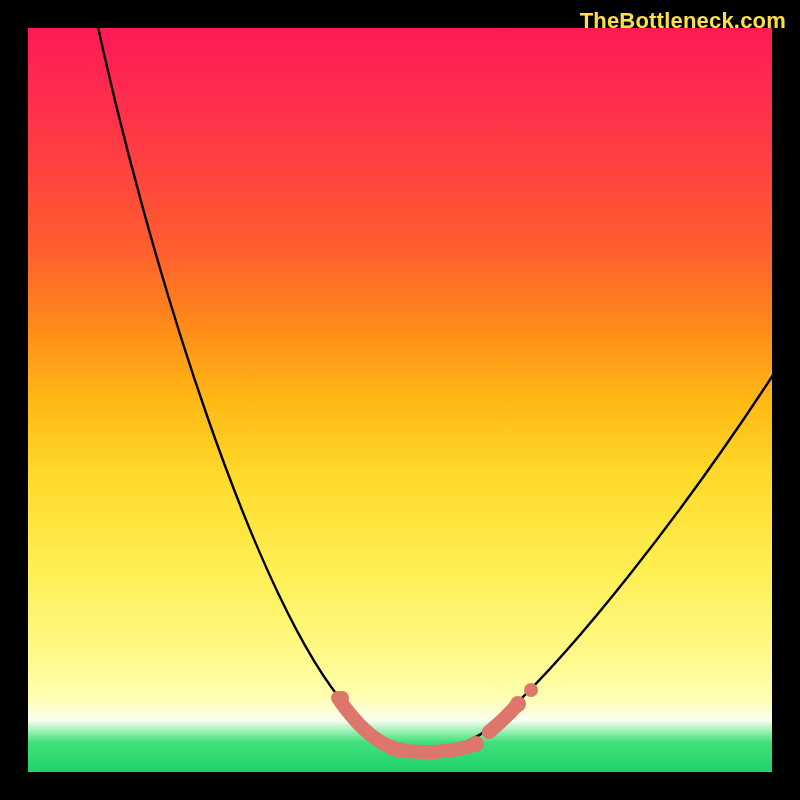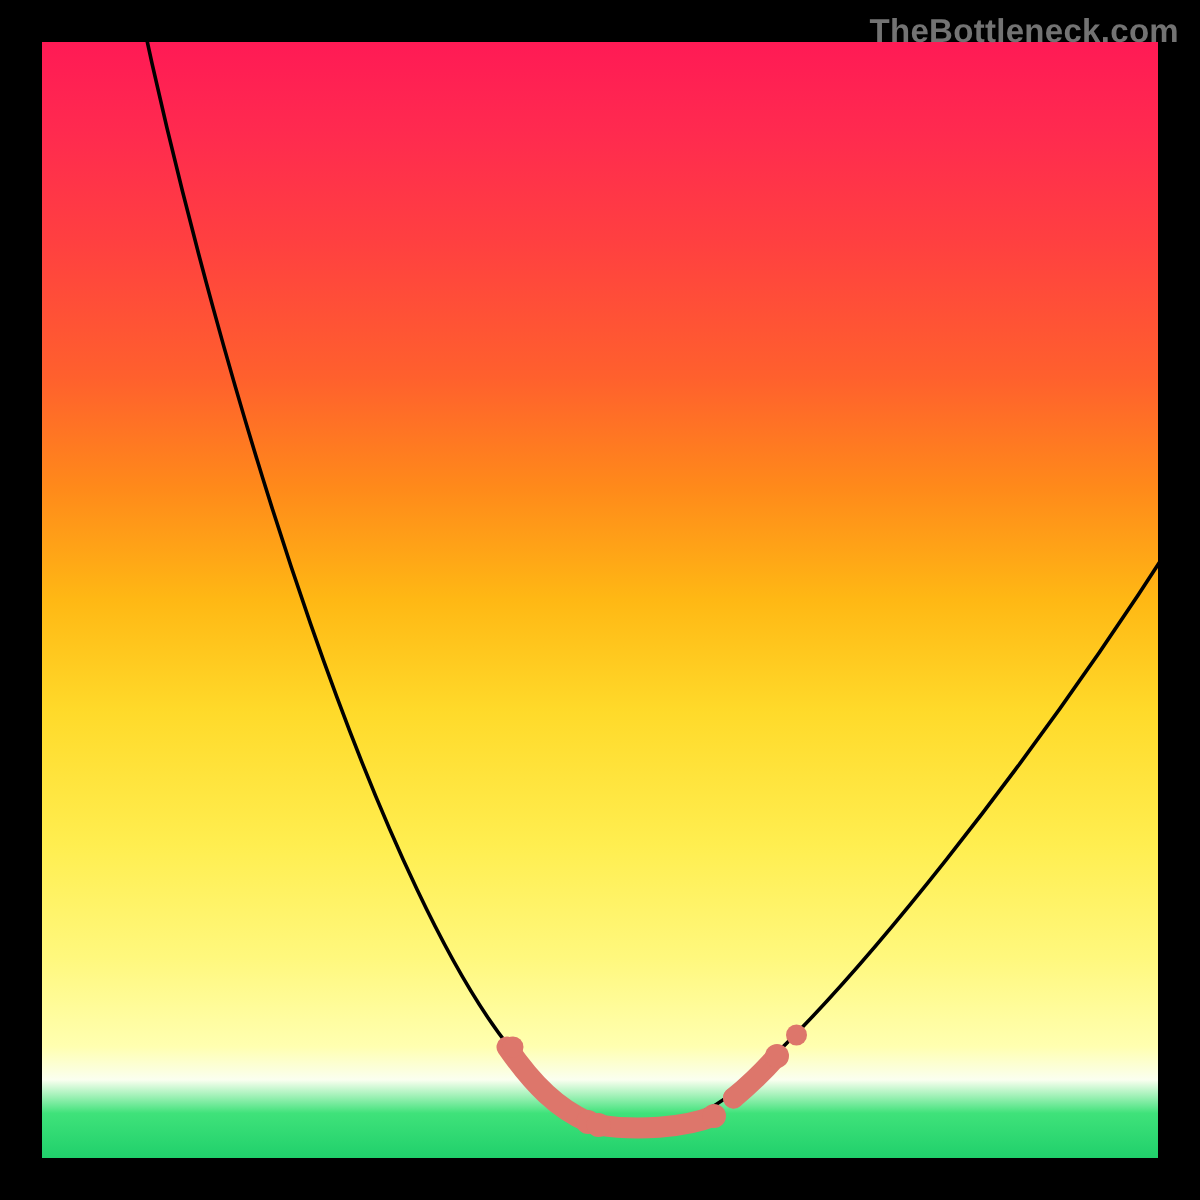--- a/index.html
+++ b/index.html
@@ -13,21 +13,21 @@
       #ffb814 50%,
       #ffda2a 60%,
       #ffee50 72%,
       #fff87d 82%,
       #ffffb0 90%,
       #fafff0 93%,
       #3fe27a 96%,
       #20d06b 100%);
   }
   .wm{position:absolute;right:14px;top:8px;font-family:Arial,Helvetica,sans-serif;
-    font-size:22px;font-weight:600;color:#737373;letter-spacing:0.2px;}
+    font-size:22px;font-weight:600;color:#fde047;letter-spacing:0.2px;}
   svg{position:absolute;left:28px;top:28px;width:744px;height:744px;overflow:visible;}
   .curve{fill:none;stroke:#000;stroke-width:2.4;}
   .seg{stroke:#dd766b;stroke-width:14;stroke-linecap:round;fill:none;}
   .dot{fill:#dd766b;stroke:none;}
 </style>
 </head>
 <body>
 
 <div class="frame"></div>
 

